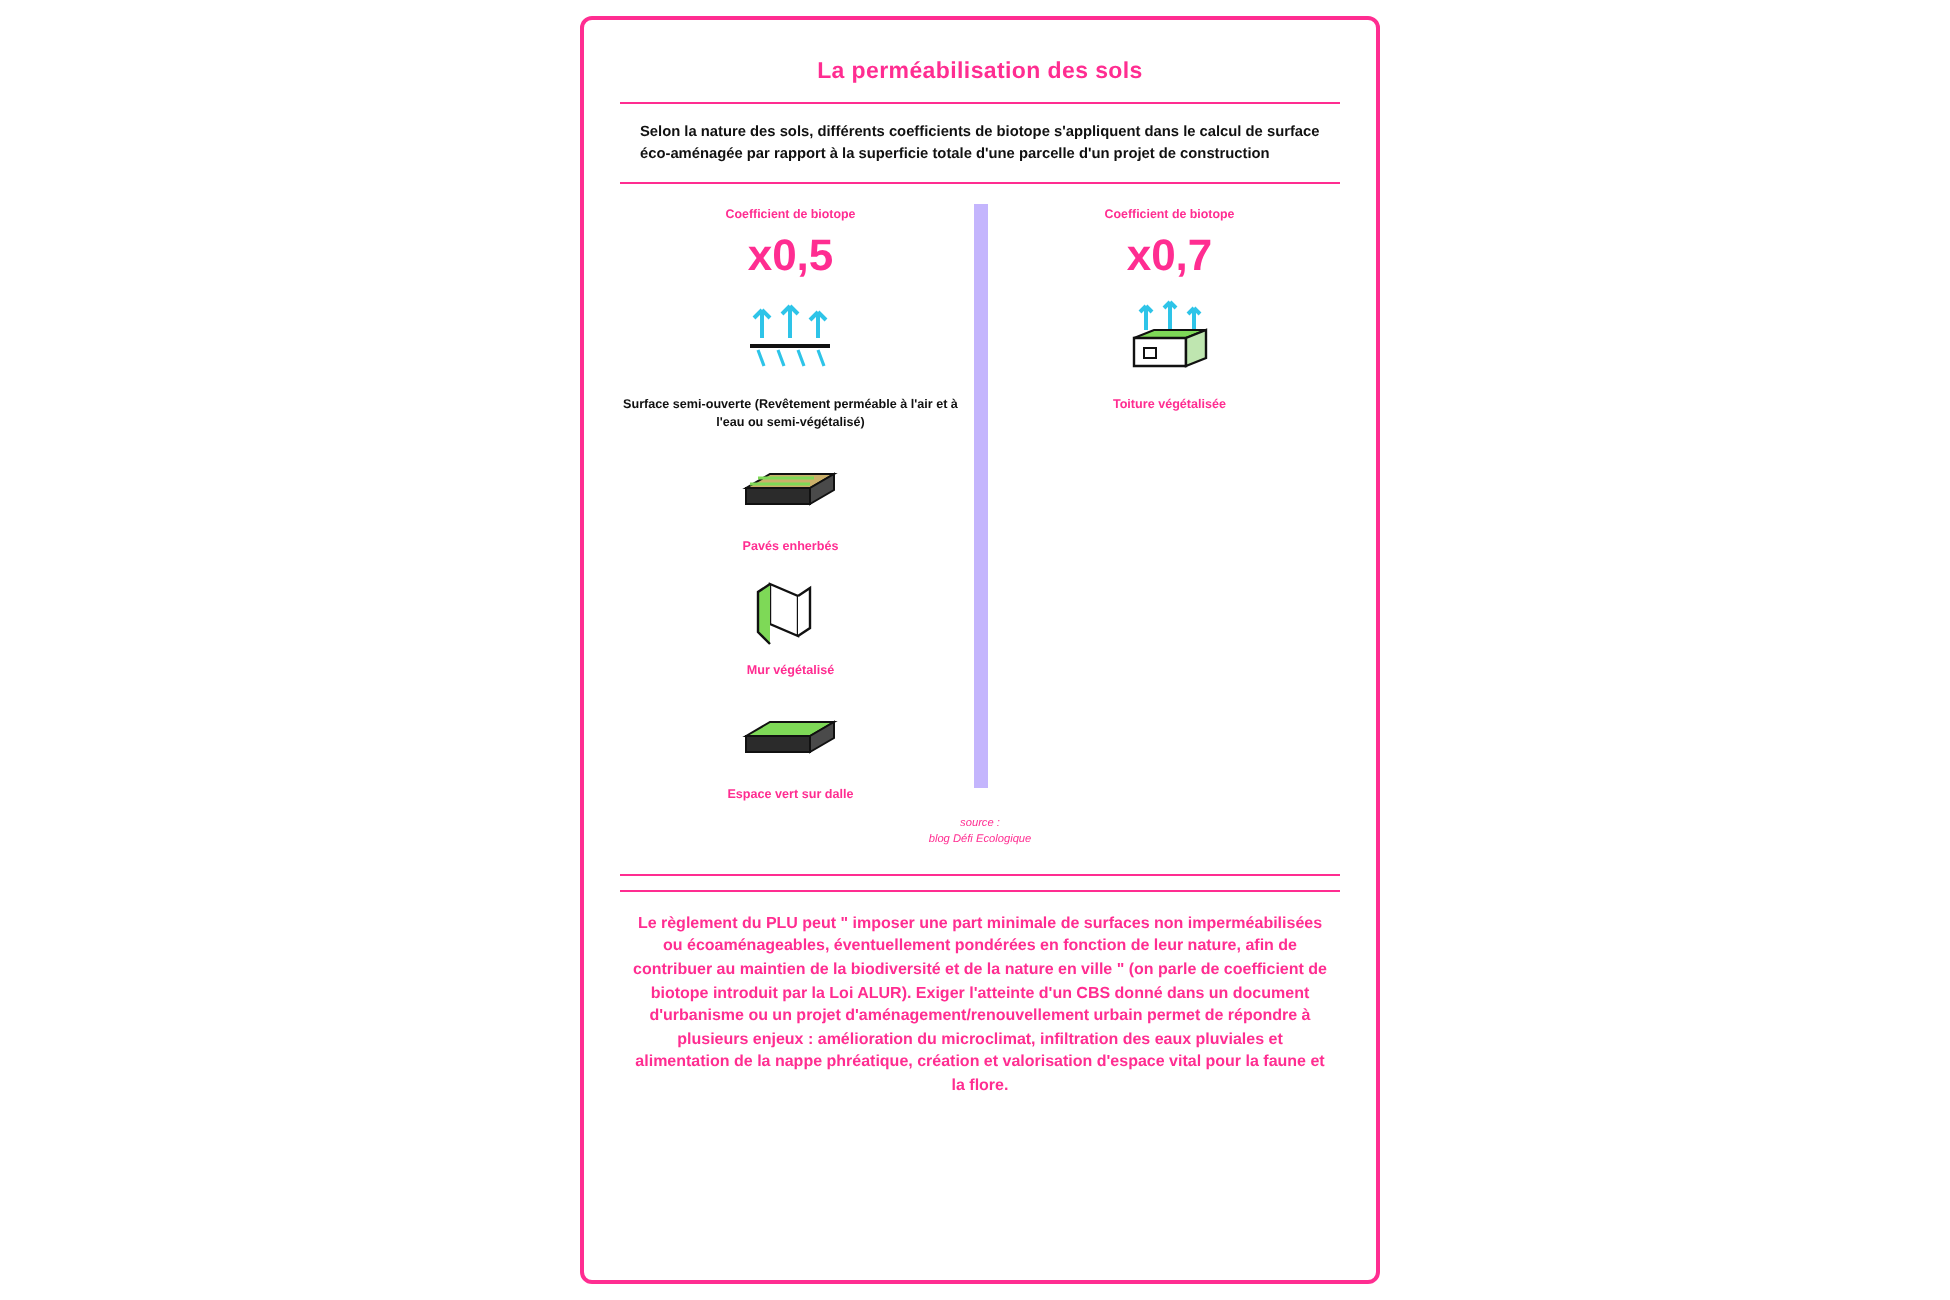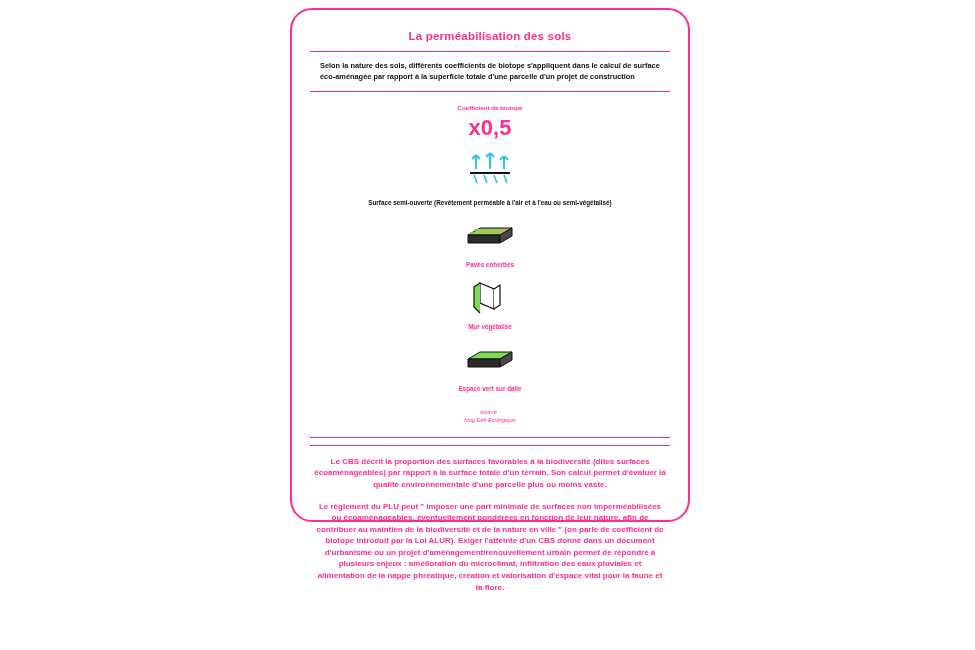--- a/index.html
+++ b/index.html
@@ -2,22 +2,22 @@
 <html><head>
 <meta charset="utf-8">
 <style>
   html,body{margin:0;padding:0;}
   body{
     width:975px;height:650px;background:#ffffff;
     font-family:"Liberation Sans", sans-serif;
     overflow:hidden;
   }
   .poster{
-    position:absolute;left:290px;top:8px;width:400px;height:514px;
-    border:2px solid #ff2d91;border-radius:22px;box-sizing:border-box;
+    position:absolute;left:290px;top:8px;width:400px;height:634px;
+    border:2px solid #ff2d91;border-radius:6px;box-sizing:border-box;
     background:#fff;
   }
   .title{
     text-align:center;color:#ff2d91;font-weight:bold;font-size:11.5px;
     margin-top:20px;letter-spacing:.2px;
   }
   .rule{
     height:1px;background:#ff2d91;margin:9px 18px 0 18px;
   }
   .intro{
@@ -123,28 +123,46 @@
           <svg width="60" height="40" viewBox="0 0 60 40">
             <path d="M8 20 l12 -7 h32 l-12 7 z" fill="#7ed957" stroke="#111" stroke-width="1"></path>
             <path d="M8 20 v8 h32 v-8 z" fill="#2b2b2b" stroke="#111" stroke-width="1"></path>
             <path d="M40 28 l12 -7 v-8 l-12 7 z" fill="#4a4a4a" stroke="#111" stroke-width="1"></path>
           </svg>
         </div>
         <div class="cap pink">Espace vert sur dalle</div>
       </div>
     </div>
 
+    <div class="col">
+      <div class="coef-label">Coefficient de biotope</div>
+      <div class="coef-value">x0,7</div>
+      <div class="item">
+        <div class="icon-wrap">
+          <svg width="60" height="46" viewBox="0 0 60 46">
+            <path d="M18 6 v12 M18 6 l-3 3 M18 6 l3 3" stroke="#2ec4e8" stroke-width="2" fill="none"></path>
+            <path d="M30 4 v14 M30 4 l-3 3 M30 4 l3 3" stroke="#2ec4e8" stroke-width="2" fill="none"></path>
+            <path d="M42 7 v11 M42 7 l-3 3 M42 7 l3 3" stroke="#2ec4e8" stroke-width="2" fill="none"></path>
+            <path d="M14 24 h24 M14 24 l-2 -2" stroke="#111" stroke-width="1"></path>
+            <path d="M12 22 l10 -4 h26 l-10 4 z" fill="#7ed957" stroke="#111" stroke-width="1"></path>
+            <path d="M12 22 v14 h26 v-14 z" fill="#ffffff" stroke="#111" stroke-width="1.2"></path>
+            <path d="M38 36 l10 -4 v-14 l-10 4 z" fill="#bfe6b0" stroke="#111" stroke-width="1.2"></path>
+            <rect x="17" y="27" width="6" height="5" fill="#ffffff" stroke="#111" stroke-width="1"></rect>
+          </svg>
+        </div>
+        <div class="cap pink">Toiture végétalisée</div>
+      </div>
+    </div>
 
 
   </div>
 
   <div class="source">
     <div>source :</div>
     <div>blog Défi Ecologique</div>
   </div>
 
   <div class="rule3"></div>
   <div class="rule4"></div>
 
-  <div class="para">Le CBS décrit la proportion des surfaces favorables à la biodiversité (dites surfaces écoaménageables) par rapport à la surface totale d'un terrain. Son calcul permet d'évaluer la qualité environnementale d'une parcelle plus ou moins vaste.</div>
   <div class="para">Le règlement du PLU peut " imposer une part minimale de surfaces non imperméabilisées ou écoaménageables, éventuellement pondérées en fonction de leur nature, afin de contribuer au maintien de la biodiversité et de la nature en ville " (on parle de coefficient de biotope introduit par la Loi ALUR). Exiger l'atteinte d'un CBS donné dans un document d'urbanisme ou un projet d'aménagement/renouvellement urbain permet de répondre à plusieurs enjeux : amélioration du microclimat, infiltration des eaux pluviales et alimentation de la nappe phréatique, création et valorisation d'espace vital pour la faune et la flore.</div>
 
 </div>
 
 </body></html>

